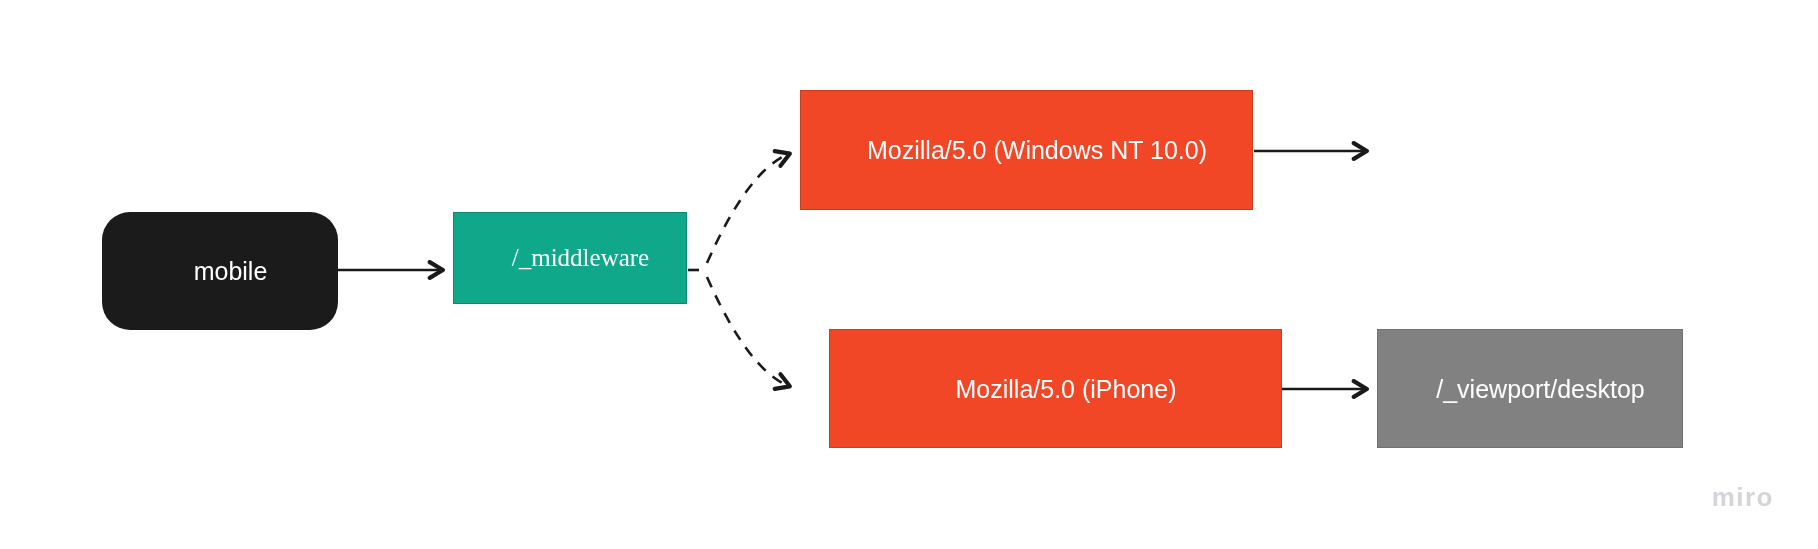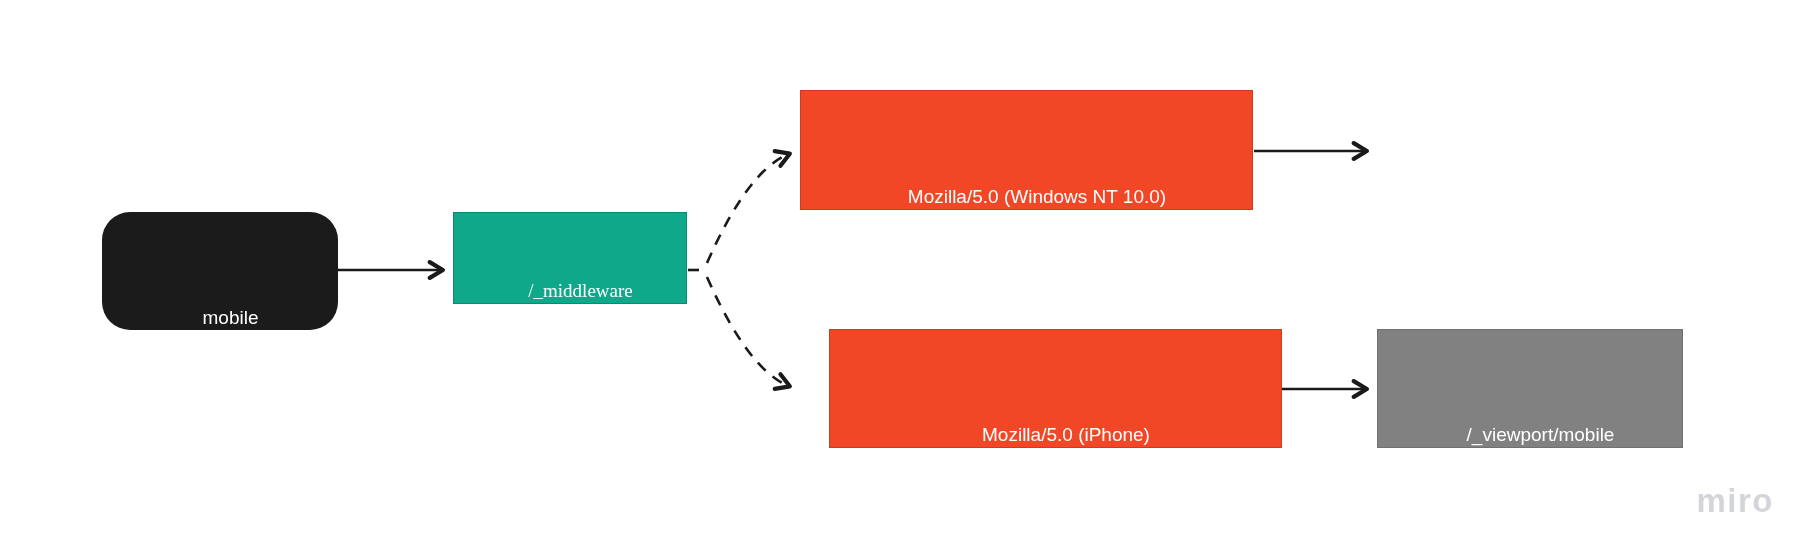--- a/index.html
+++ b/index.html
@@ -13,24 +13,24 @@
   }
   .connectors {
     position: absolute;
     inset: 0;
     width: 1818px;
     height: 549px;
   }
   .node {
     position: absolute;
     display: flex;
-    align-items: flex-end;
+    align-items: center;
     justify-content: center;
     color: #ffffff;
-    font-size: 19px;
+    font-size: 25px;
     line-height: 1.2;
     text-align: center;
     box-sizing: border-box;
     cursor: default;
     white-space: nowrap;
     padding-left: 21px;
   }
   .node-request {
     left: 102px; top: 212px; width: 236px; height: 118px;
     border-radius: 28px;
@@ -54,21 +54,21 @@
     margin-left: 29px;
   }
   .node-viewport-mobile {
     left: 1377px; top: 329px; width: 306px; height: 119px;
     border: 1px solid rgba(0,0,0,0.12);
   }
   .watermark {
     position: absolute;
     right: 44px;
     top: 482px;
-    font-size: 33px;
+    font-size: 26px;
     font-weight: 700;
     letter-spacing: 1.5px;
   }
 </style>
 </head>
 <body>
 
 <div class="canvas">
 
   <svg class="connectors" viewBox="0 0 1818 549" xmlns="http://www.w3.org/2000/svg">
@@ -99,18 +99,18 @@
   <div class="node node-ua-desktop" style="background-color: rgb(242, 71, 38);">
     <span>Mozilla/5.0 (Windows NT 10.0)</span>
   </div>
 
 
   <div class="node node-ua-mobile" style="background-color: rgb(242, 71, 38);">
     <span>Mozilla/5.0 (iPhone)</span>
   </div>
 
   <div class="node node-viewport-mobile" style="background-color: rgb(129, 129, 129);">
-    <span>/_viewport/mobile</span>
+    <span>/_viewport/desktop</span>
   </div>
 
   <div class="watermark" style="color: rgb(211, 213, 218);">miro</div>
 
 </div>
 
 </body></html>

